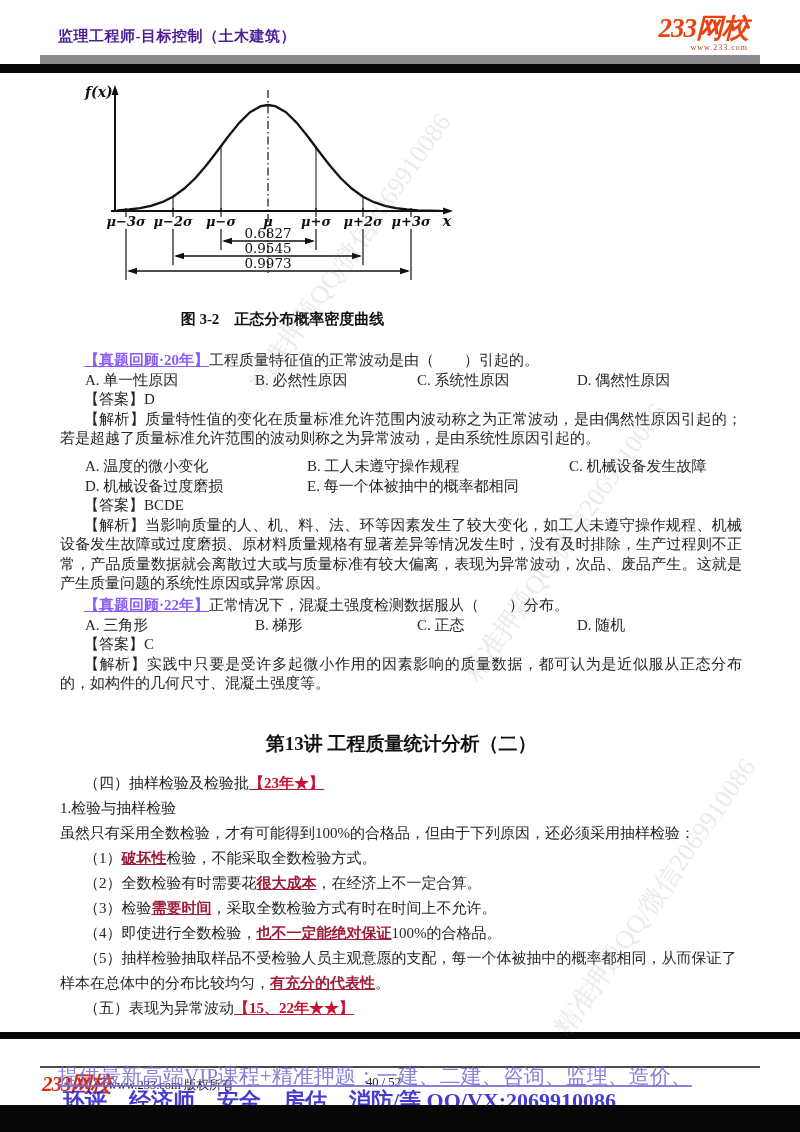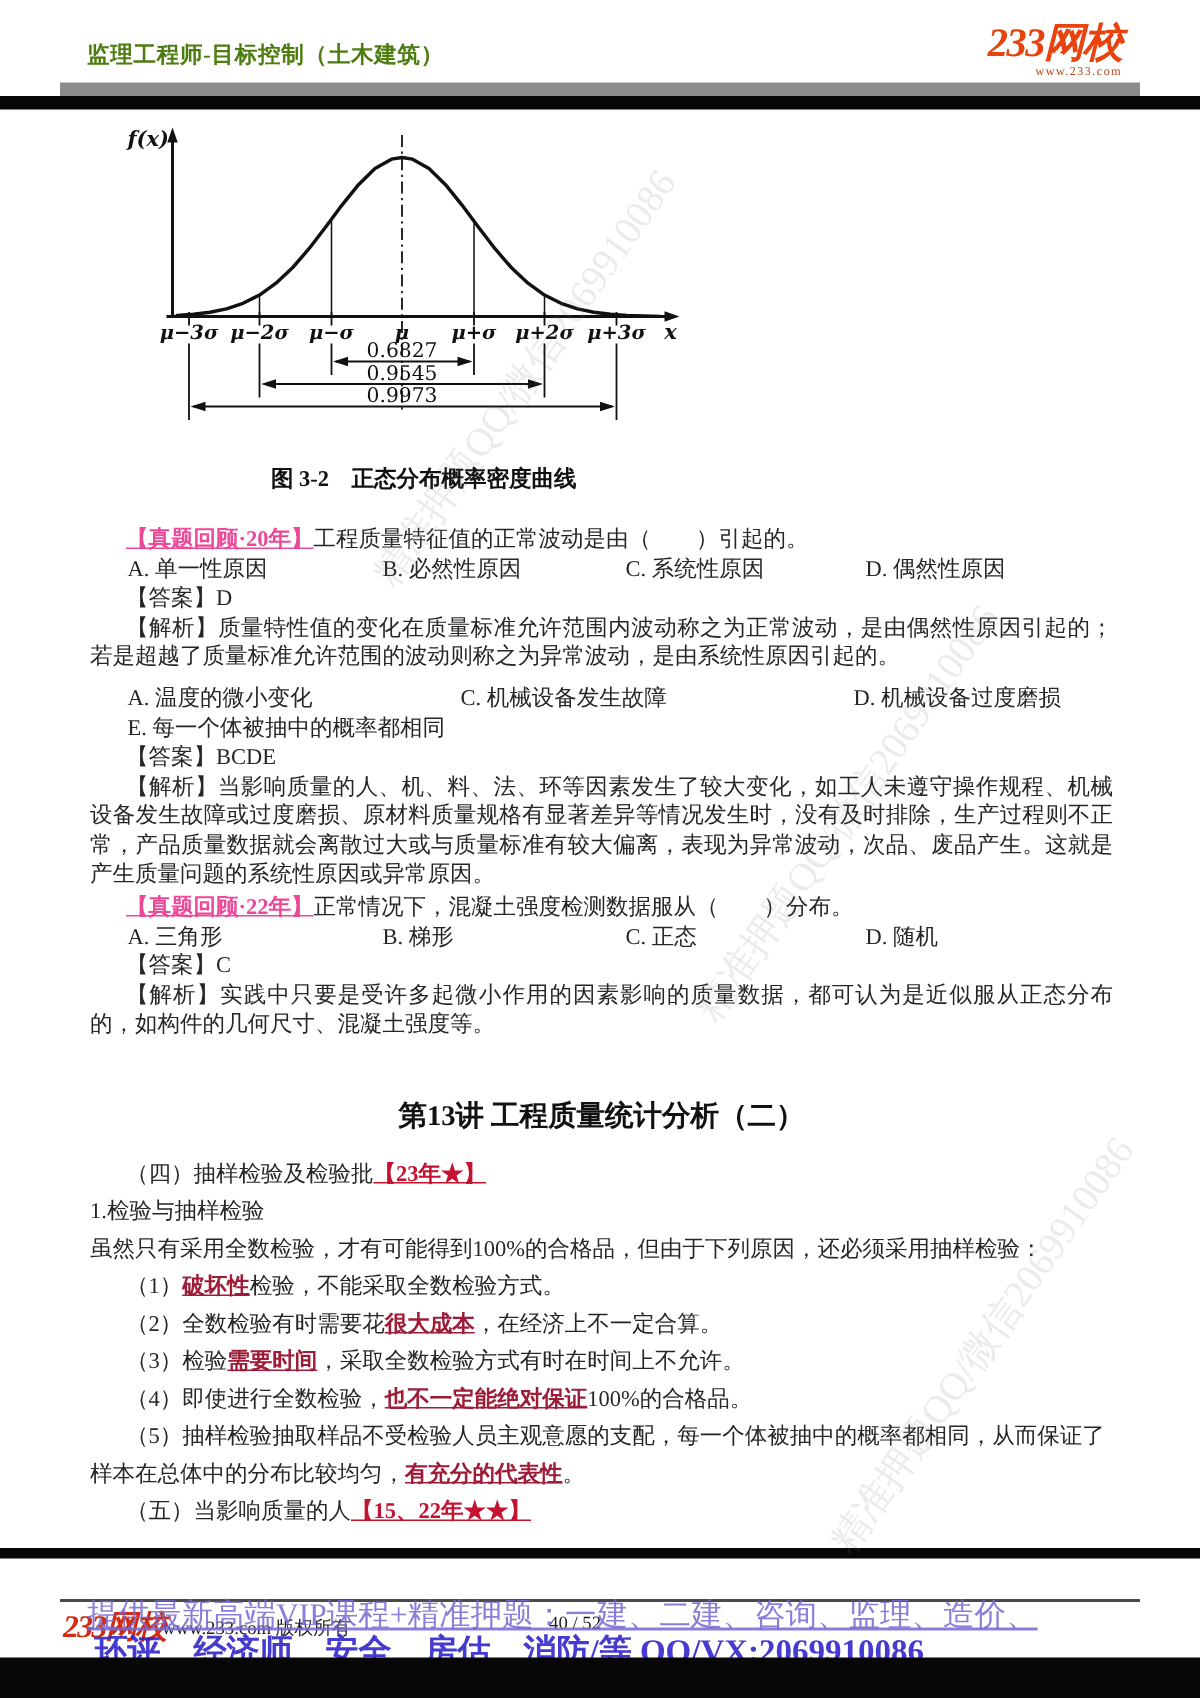--- a/index.html
+++ b/index.html
@@ -4,38 +4,38 @@
 <style>
   html,body{margin:0;padding:0;}
   body{
     width:800px;height:1132px;position:relative;overflow:hidden;
     background:#ffffff;
     font-family:"Liberation Serif","DejaVu Serif",serif;
     color:#2b2b2b;
   }
   .abs{position:absolute;}
   
-  .doc-title{left:58px;top:27px;font-size:15px;font-weight:bold;color:#4d7c0f;letter-spacing:.5px;}
+  .doc-title{left:58px;top:27px;font-size:15px;font-weight:bold;color:#4c1d95;letter-spacing:.5px;}
   .brand{right:52px;top:14px;text-align:right;}
   .brand-name{font-size:27px;font-weight:bold;font-style:italic;color:#e8430e;letter-spacing:-1px;line-height:28px;}
   .brand-url{font-size:8px;color:#b3430e;letter-spacing:1px;margin-top:1px;}
   .gray-bar{left:40px;top:55px;width:720px;height:9px;background:#8c8c8c;}
   .black-bar-top{left:0;top:64px;width:800px;height:9px;background:#070707;}
   
   .figure{left:55px;top:83px;width:410px;height:218px;}
   .fig-caption{left:60px;top:310px;width:445px;text-align:center;font-size:15px;font-weight:bold;color:#111;}
   svg text{font-family:"DejaVu Serif","Liberation Serif",serif;fill:#111;}
   .tick-lab{font-size:13px;font-style:italic;font-weight:bold;}
   .prob-lab{font-size:13.5px;}
   .ax-lab{font-size:14px;font-style:italic;font-weight:bold;}
   
   .qblock{left:60px;width:682px;font-size:15px;line-height:19.5px;color:#262626;}
   .qblock p{margin:0;}
   .stem{text-indent:1.6em;}
-  .qtag{color:#ec4899;font-weight:bold;text-decoration:underline;}
+  .qtag{color:#8b5cf6;font-weight:bold;text-decoration:underline;}
   .opts4{display:grid;grid-template-columns:170px 162px 160px auto;padding-left:25px;}
   .opts3{display:grid;grid-template-columns:222px 262px auto;padding-left:25px;}
   .answer{text-indent:1.6em;}
   .analysis{text-indent:1.6em;text-align:justify;}
   
   .lecture{left:60px;top:731px;width:682px;font-size:15px;color:#262626;}
   .lec-title{text-align:center;font-size:19px;font-weight:bold;color:#111;margin:0 0 14px 0;}
   .lecture p{margin:0;line-height:25px;}
   .ind{text-indent:1.6em;}
   .redtag{color:#c41230;font-weight:bold;text-decoration:underline;}
@@ -130,20 +130,21 @@
     <span>C. 系统性原因</span>
     <span>D. 偶然性原因</span>
   </p>
   <p class="answer"><span>【答案】</span><span>D</span></p>
   <p class="analysis"><span>【解析】</span><span>质量特性值的变化在质量标准允许范围内波动称之为正常波动，是由偶然性原因引起的；若是超越了质量标准允许范围的波动则称之为异常波动，是由系统性原因引起的。</span></p>
 </div>
 
 <div class="abs qblock" style="top:457px;">
   <p class="opts3">
     <span>A. 温度的微小变化</span>
+    <span>B. 工人未遵守操作规程</span>
     <span>C. 机械设备发生故障</span>
     <span>D. 机械设备过度磨损</span>
     <span>E. 每一个体被抽中的概率都相同</span>
   </p>
   <p class="answer"><span>【答案】</span><span>BCDE</span></p>
   <p class="analysis"><span>【解析】</span><span>当影响质量的人、机、料、法、环等因素发生了较大变化，如工人未遵守操作规程、机械设备发生故障或过度磨损、原材料质量规格有显著差异等情况发生时，没有及时排除，生产过程则不正常，产品质量数据就会离散过大或与质量标准有较大偏离，表现为异常波动，次品、废品产生。这就是产生质量问题的系统性原因或异常原因。</span></p>
 </div>
 
 <div class="abs qblock" style="top:596px;">
   <p class="stem"><span class="qtag">【真题回顾·22年】</span><span>正常情况下，混凝土强度检测数据服从（　　）分布。</span></p>
@@ -160,21 +161,21 @@
 <div class="abs lecture">
   <h2 class="lec-title">第13讲 工程质量统计分析（二）</h2>
   <p class="ind"><span>（四）抽样检验及检验批</span><span class="redtag">【23年★】</span></p>
   <p>1.检验与抽样检验</p>
   <p>虽然只有采用全数检验，才有可能得到100%的合格品，但由于下列原因，还必须采用抽样检验：</p>
   <p class="ind"><span>（1）</span><span class="redem">破坏性</span><span>检验，不能采取全数检验方式。</span></p>
   <p class="ind"><span>（2）全数检验有时需要花</span><span class="redem">很大成本</span><span>，在经济上不一定合算。</span></p>
   <p class="ind"><span>（3）检验</span><span class="redem">需要时间</span><span>，采取全数检验方式有时在时间上不允许。</span></p>
   <p class="ind"><span>（4）即使进行全数检验，</span><span class="redem">也不一定能绝对保证</span><span>100%的合格品。</span></p>
   <p class="ind"><span>（5）抽样检验抽取样品不受检验人员主观意愿的支配，每一个体被抽中的概率都相同，从而保证了样本在总体中的分布比较均匀，</span><span class="redem">有充分的代表性</span><span>。</span></p>
-  <p class="ind"><span>（五）当影响质量的人</span><span class="redtag">【15、22年★★】</span></p>
+  <p class="ind"><span>（五）表现为异常波动</span><span class="redtag">【15、22年★★】</span></p>
 </div>
 
 <div class="abs thin-black-bar"></div>
 <div class="abs footer-rule"></div>
 <div class="abs f-logo">233网校</div>
 <div class="abs f-copy">www.233.com 版权所有</div>
 <div class="abs f-page">40 / 52</div>
 <div class="abs f-ad1">提供最新高端VIP课程+精准押题：一建、二建、咨询、监理、造价、</div>
 <div class="abs f-ad2">环评、经济师、安全、房估、消防/等  QQ/VX:2069910086</div>
 <div class="abs black-bar-bottom"></div>

